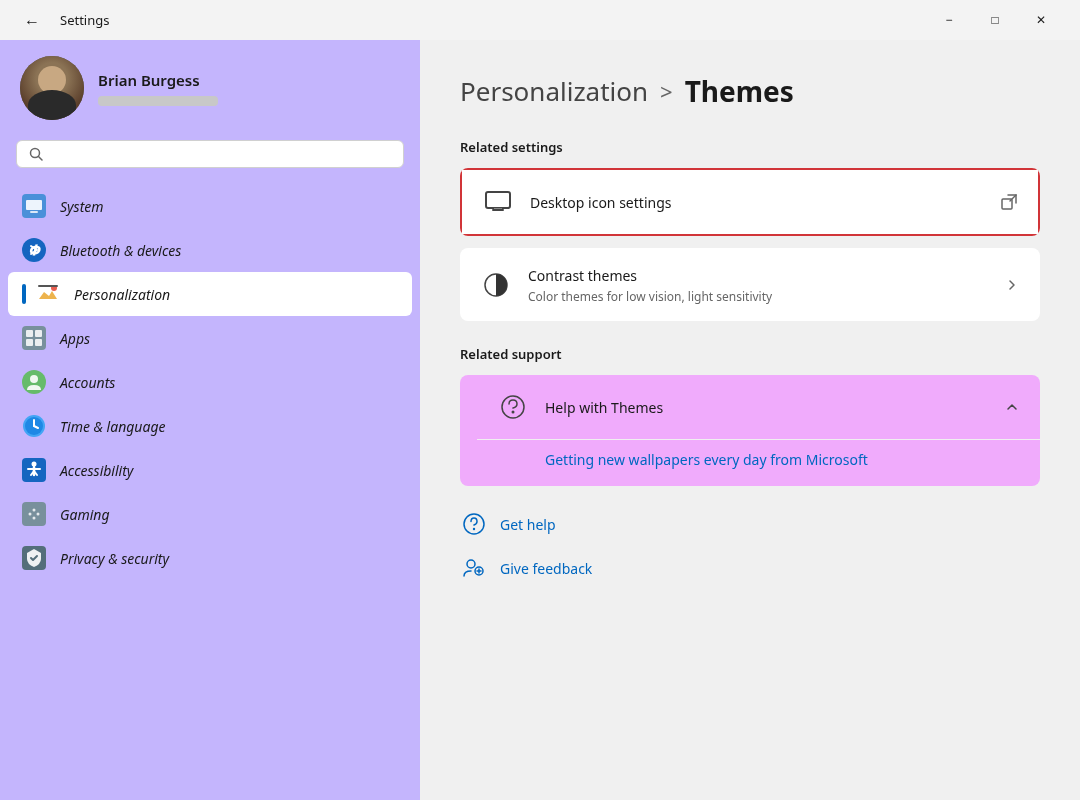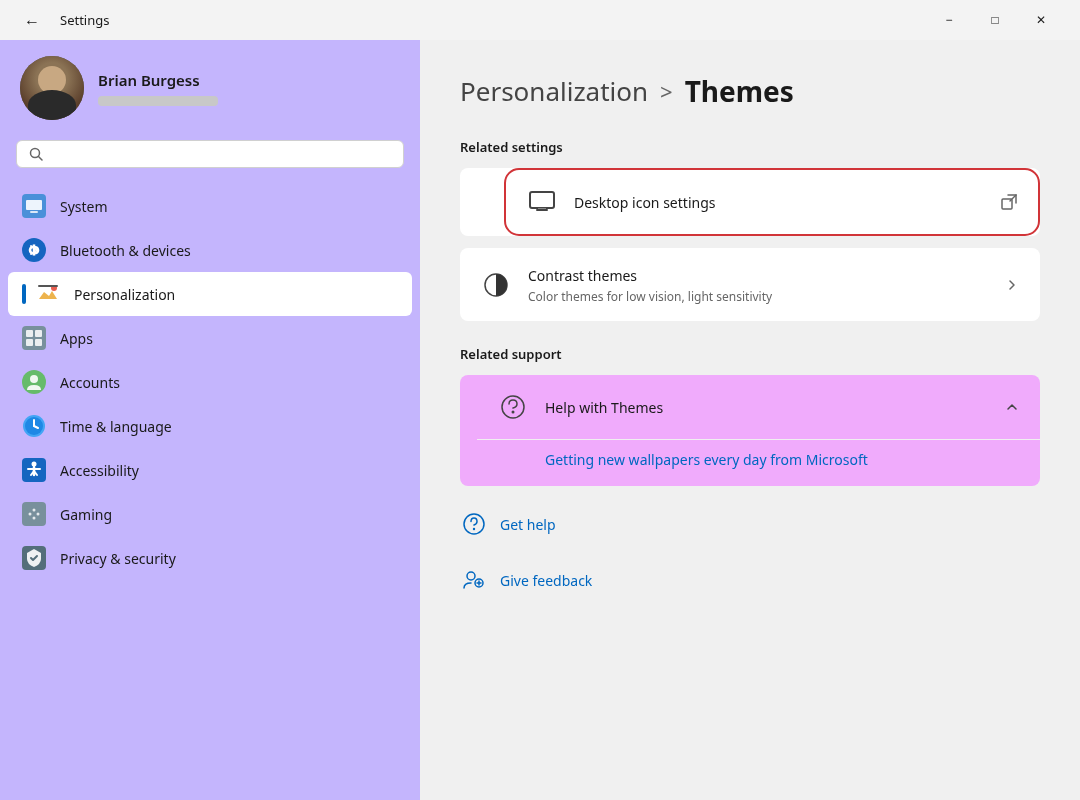--- a/index.html
+++ b/index.html
@@ -161,20 +161,21 @@
     }
     .search-icon-svg {
       color: #666;
       font-size: 14px;
     }
 
     
     .nav-list {
       list-style: none;
       padding: 0 8px;
+      font-style: italic;
     }
     .nav-item {
       display: flex;
       align-items: center;
       gap: 14px;
       padding: 10px 14px;
       border-radius: 6px;
       cursor: pointer;
       font-size: 14px;
       color: #1a1a1a;
@@ -246,22 +247,21 @@
     .settings-row {
       display: flex;
       align-items: center;
       padding: 16px 20px;
       gap: 16px;
       cursor: pointer;
       border-radius: 8px;
     }
     .settings-row.highlighted {
       border: 2px solid #d13438;
-      border-radius: 15px;
-      margin-left: 44px;
+      border-radius: 0;
     }
     .settings-row-icon {
       width: 32px;
       height: 32px;
       display: flex;
       align-items: center;
       justify-content: center;
       flex-shrink: 0;
     }
     .settings-row-content {
@@ -326,21 +326,21 @@
       font-size: 14px;
       text-decoration: none;
       cursor: pointer;
     }
 
     
     .bottom-links {
       margin-top: 24px;
       display: flex;
       flex-direction: column;
-      gap: 28px;
+      gap: 16px;
     }
     .bottom-link-item {
       display: flex;
       align-items: center;
       gap: 12px;
       cursor: pointer;
     }
     .bottom-link-icon {
       width: 28px;
       height: 28px;

